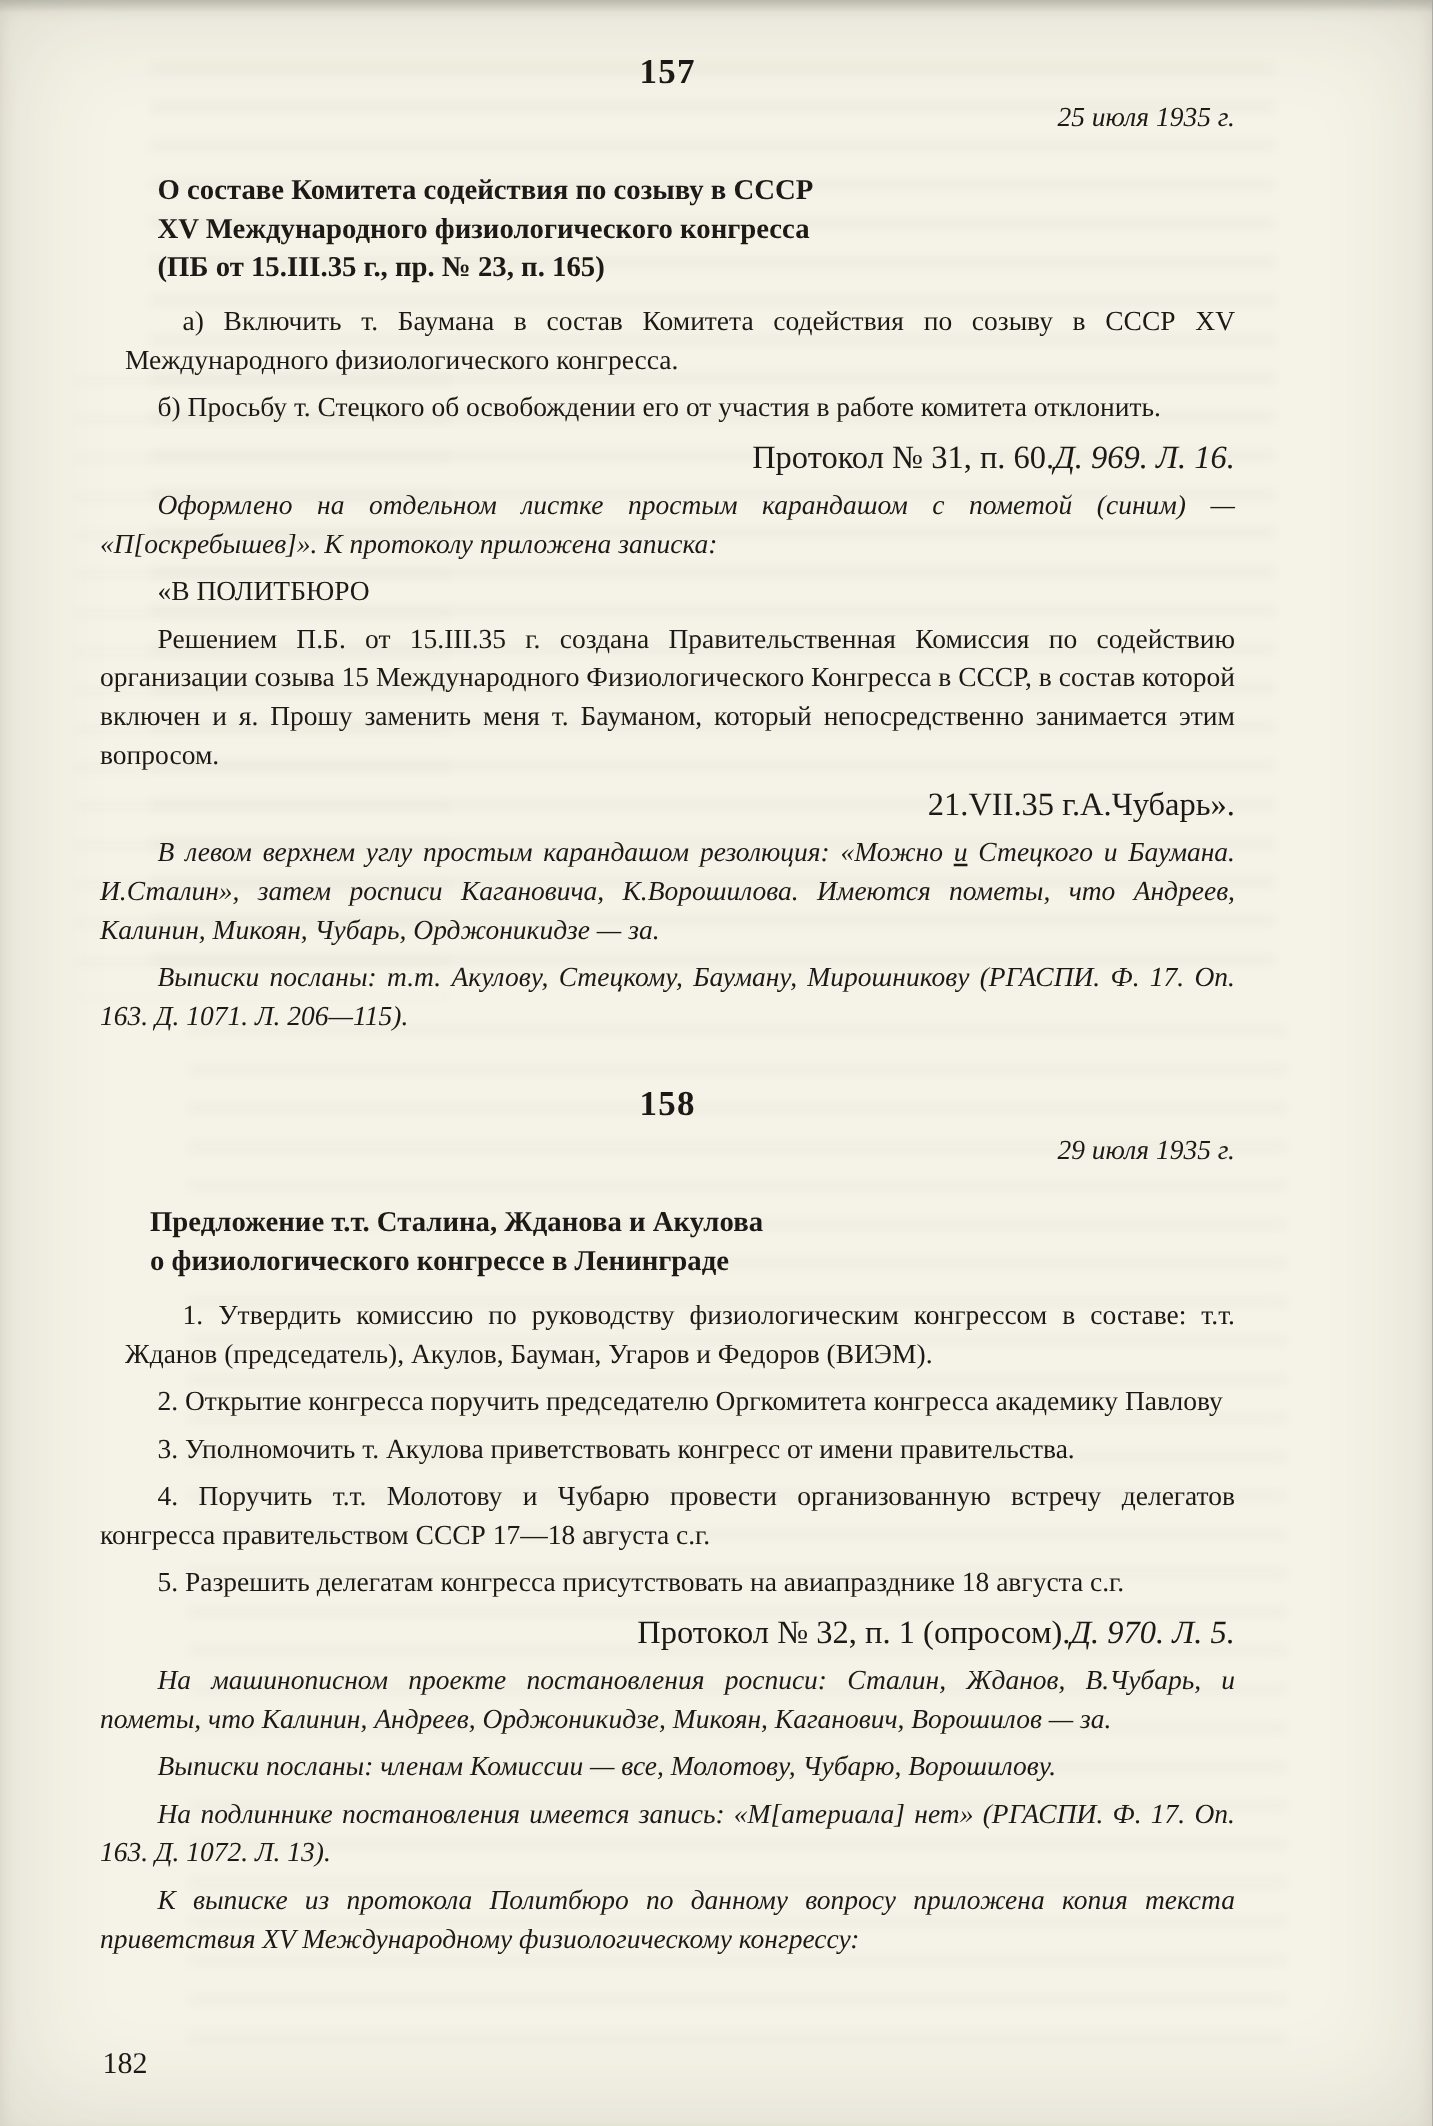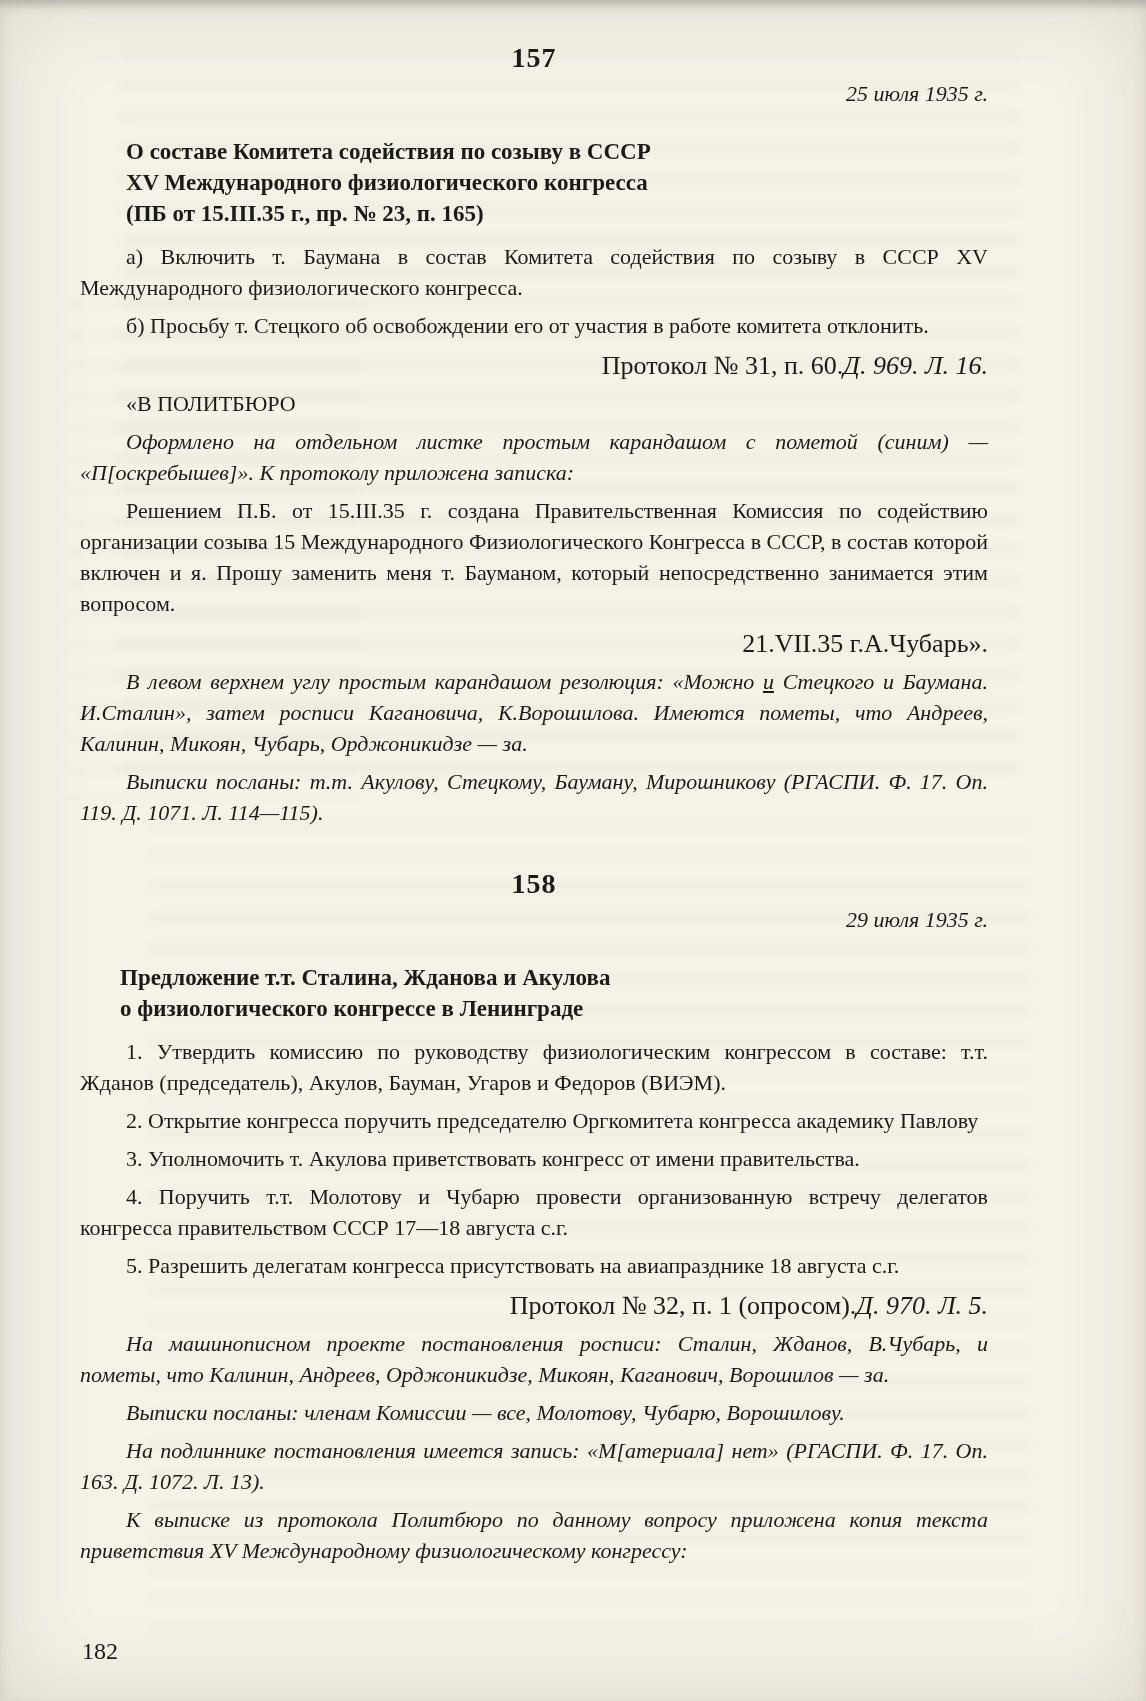--- a/index.html
+++ b/index.html
@@ -71,21 +71,21 @@
     display: flex;
     justify-content: flex-end;
     align-items: baseline;
     font-size: 26px;
     line-height: 31px;
     margin-top: 9px;
   }
   .row .italic { font-style: italic; }
   .doc-second { margin-top: 40px; }
   .doc-second .doc-title { margin-left: 40px; }
-  .spaced { margin-top: 12px; }
+  .spaced { margin-top: 12px; margin-left: 20px; }
   .page-number {
     position: absolute;
     left: 82px;
     bottom: 36px;
     font-size: 24px;
   }
 </style>
 </head>
 <body>
 
@@ -103,29 +103,29 @@
         <div>О составе Комитета содействия по созыву в СССР</div>
         <div>XV Международного физиологического конгресса</div>
         <div>(ПБ от 15.III.35 г., пр. № 23, п. 165)</div>
       </div>
       <p class="para spaced">а) Включить т. Баумана в состав Комитета содействия по созыву в СССР XV Международного физиологического конгресса.</p>
       <p class="para">б) Просьбу т. Стецкого об освобождении его от участия в работе комитета отклонить.</p>
       <div class="row">
         <span>Протокол № 31, п. 60.</span>
         <span class="italic">Д. 969. Л. 16.</span>
       </div>
+      <p class="para italic">Оформлено на отдельном листке простым карандашом с пометой (синим) — «П[оскребышев]». К протоколу приложена записка:</p>
       <p class="para">«В ПОЛИТБЮРО</p>
-      <p class="para italic">Оформлено на отдельном листке простым карандашом с пометой (синим) — «П[оскребышев]». К протоколу приложена записка:</p>
       <p class="para">Решением П.Б. от 15.III.35 г. создана Правительственная Комиссия по содействию организации созыва 15 Международного Физиологического Конгресса в СССР, в состав которой включен и я. Прошу заменить меня т. Бауманом, который непосредственно занимается этим вопросом.</p>
       <div class="row">
         <span>21.VII.35 г.</span>
         <span>А.Чубарь».</span>
       </div>
       <p class="para italic"><span>В левом верхнем углу простым карандашом резолюция: «Можно </span><span class="underline">и</span><span> Стецкого и Баумана. И.Сталин», затем росписи Кагановича, К.Ворошилова. Имеются пометы, что Андреев, Калинин, Микоян, Чубарь, Орджоникидзе — за.</span></p>
-      <p class="para italic">Выписки посланы: т.т. Акулову, Стецкому, Бауману, Мирошникову (РГАСПИ. Ф. 17. Оп. 119. Д. 1071. Л. 114—115).</p>
+      <p class="para italic">Выписки посланы: т.т. Акулову, Стецкому, Бауману, Мирошникову (РГАСПИ. Ф. 17. Оп. 163. Д. 1071. Л. 206—115).</p>
     </section>
 
     <section class="doc doc-second">
       <div class="doc-number">158</div>
       <div class="doc-date">29 июля 1935 г.</div>
       <div class="doc-title">
         <div>Предложение т.т. Сталина, Жданова и Акулова</div>
         <div>о физиологического конгрессе в Ленинграде</div>
       </div>
       <p class="para spaced">1. Утвердить комиссию по руководству физиологическим конгрессом в составе: т.т. Жданов (председатель), Акулов, Бауман, Угаров и Федоров (ВИЭМ).</p>

